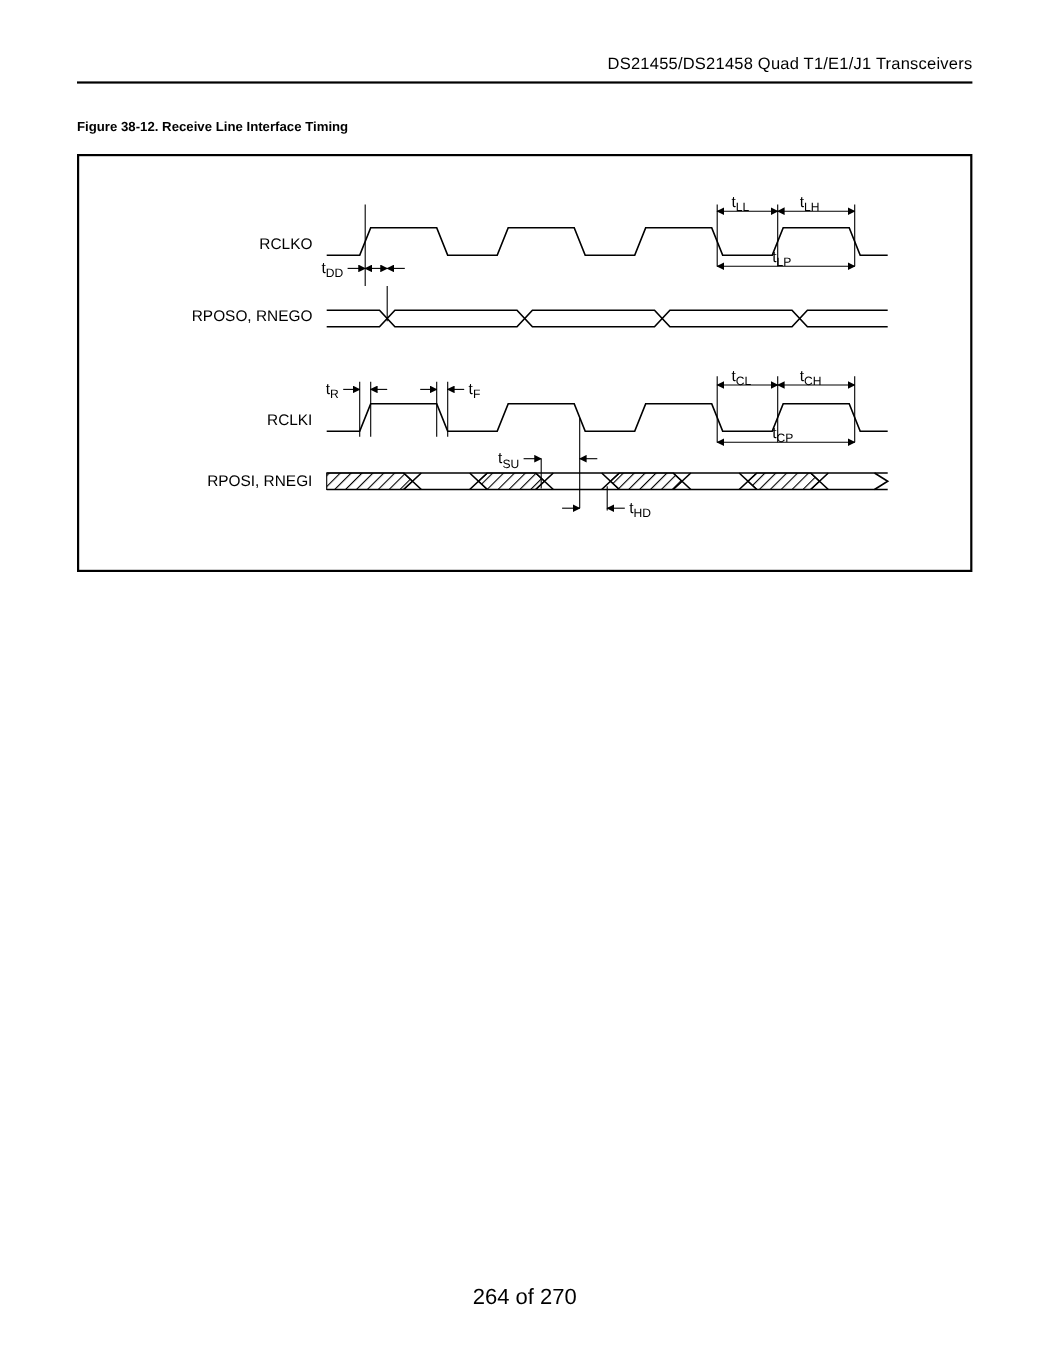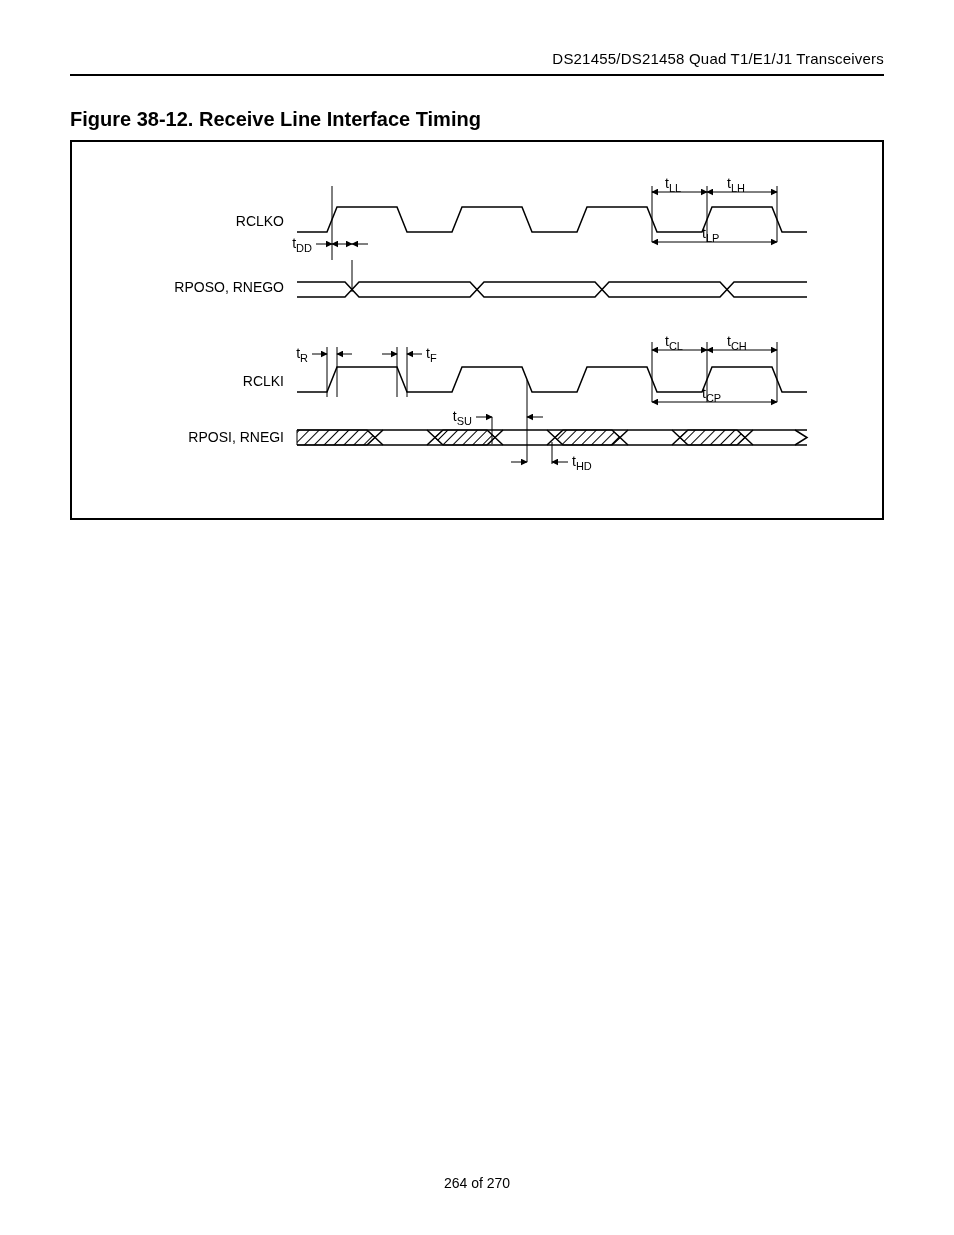--- a/index.html
+++ b/index.html
@@ -24,38 +24,38 @@
     top: 50px;
     right: 70px;
     font-size: 15px;
     letter-spacing: .2px;
     text-align: center;
   }
   .fig-title {
     position: absolute;
     top: 108px;
     left: 70px;
-    font-size: 20px;
+    font-size: 12px;
     font-weight: bold;
   }
   .figure-box {
     position: absolute;
     top: 140px;
     left: 70px;
     width: 814px;
     height: 380px;
     border: 2px solid #000;
   }
   .footer {
     position: absolute;
     bottom: 44px;
     left: 0;
     width: 954px;
     text-align: center;
-    font-size: 14px;
+    font-size: 20px;
   }
   svg { display: block; }
   .wf { stroke: #000; stroke-width: 1.5; fill: none; }
   .thin { stroke: #000; stroke-width: 1; fill: none; }
   .hatch { fill: url(#hatch); stroke: #000; stroke-width: 1; }
   .lbl { font-family: Arial, Helvetica, sans-serif; font-size: 14px; }
   .sub { font-size: 11px; }
   text { user-select: none; }
 </style>
 </head>

